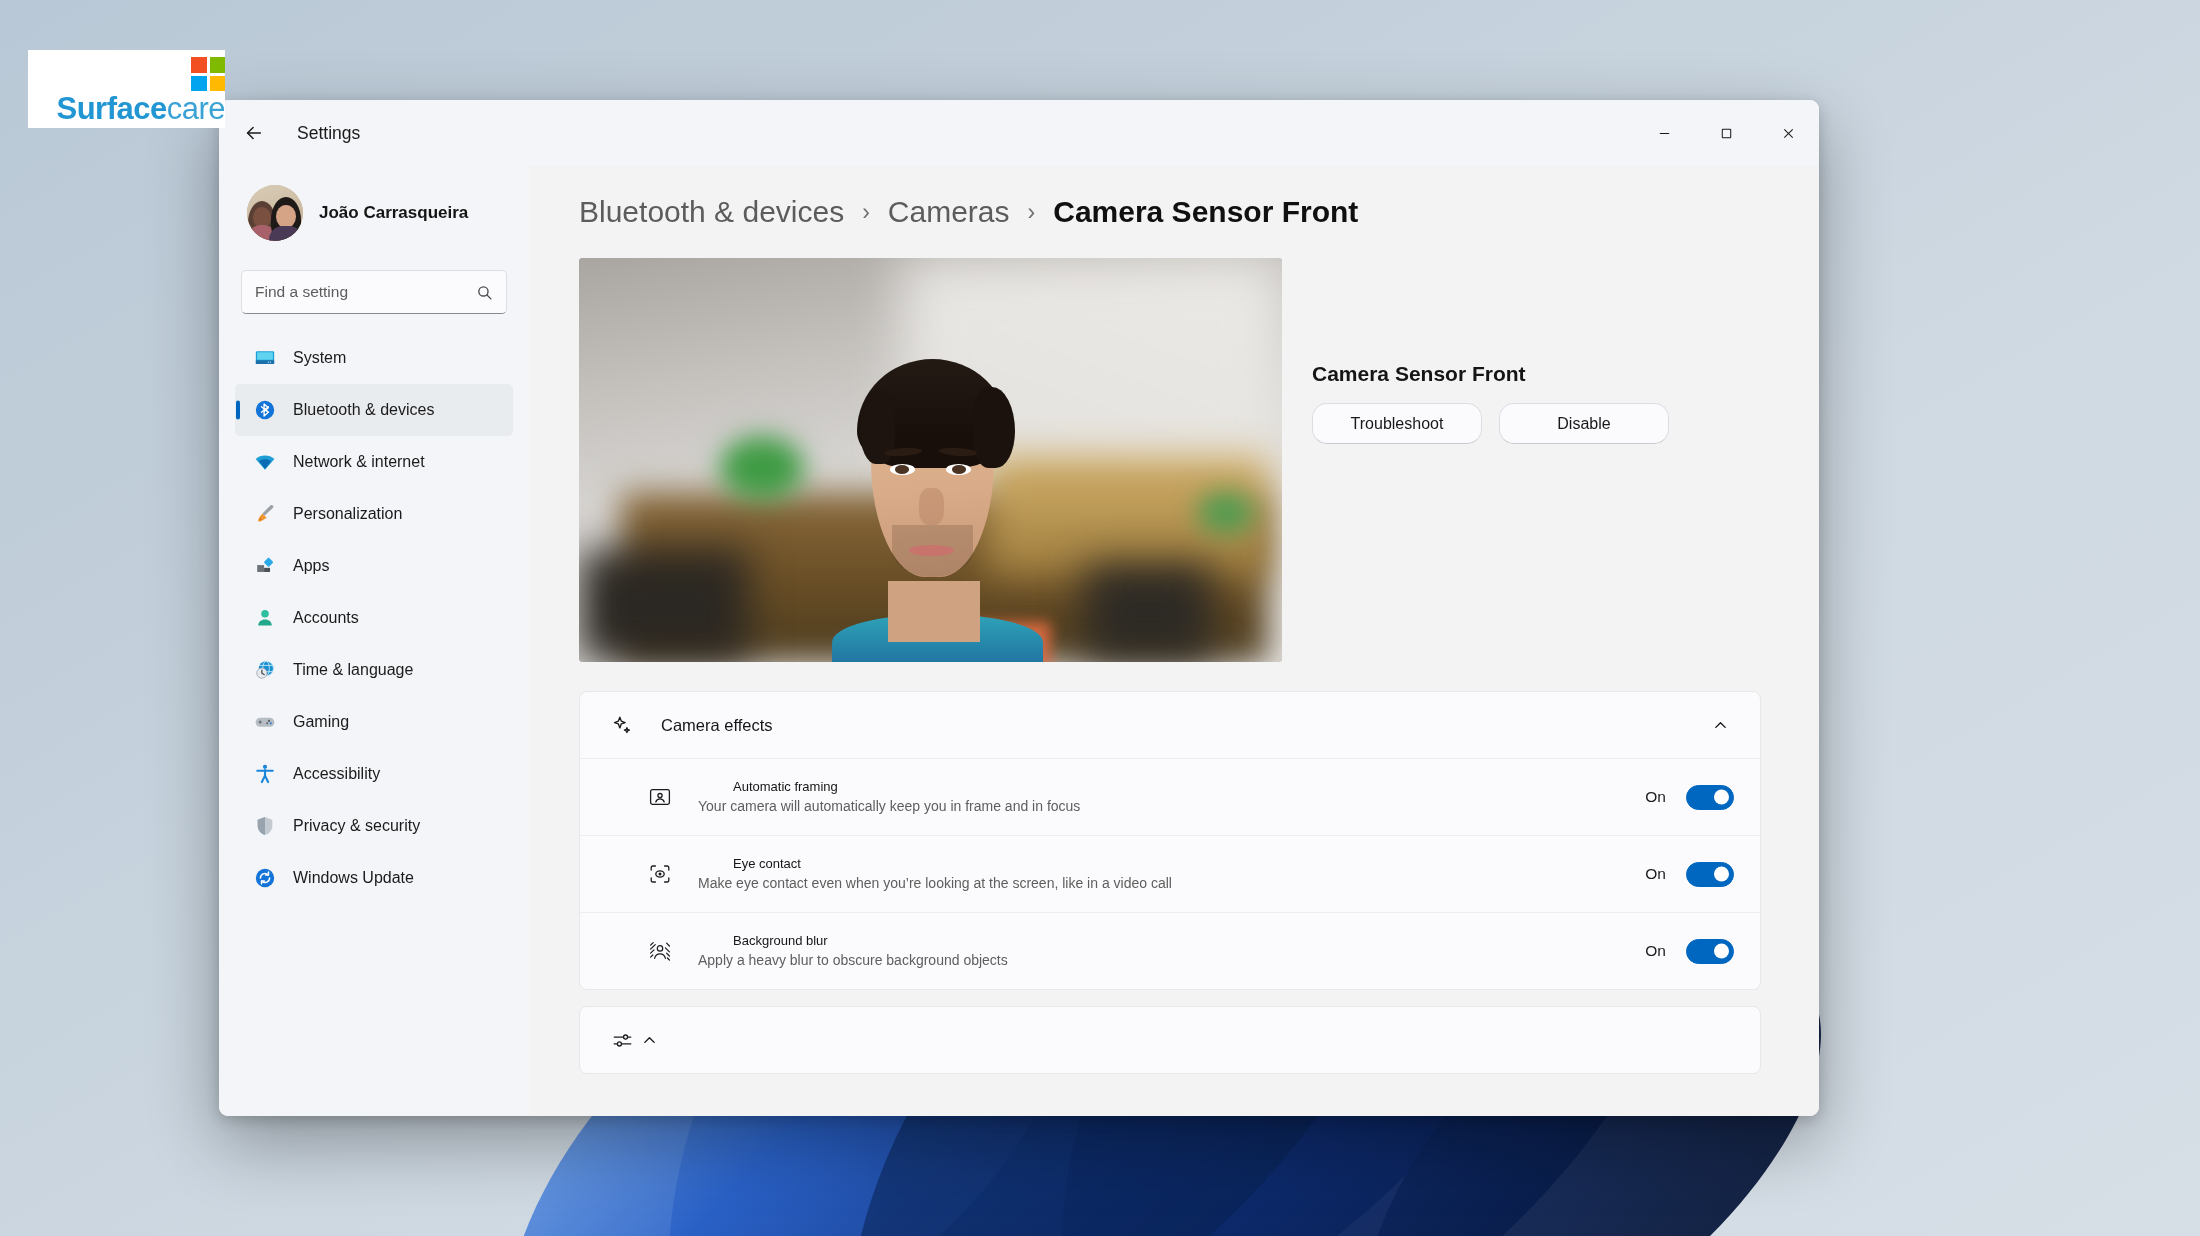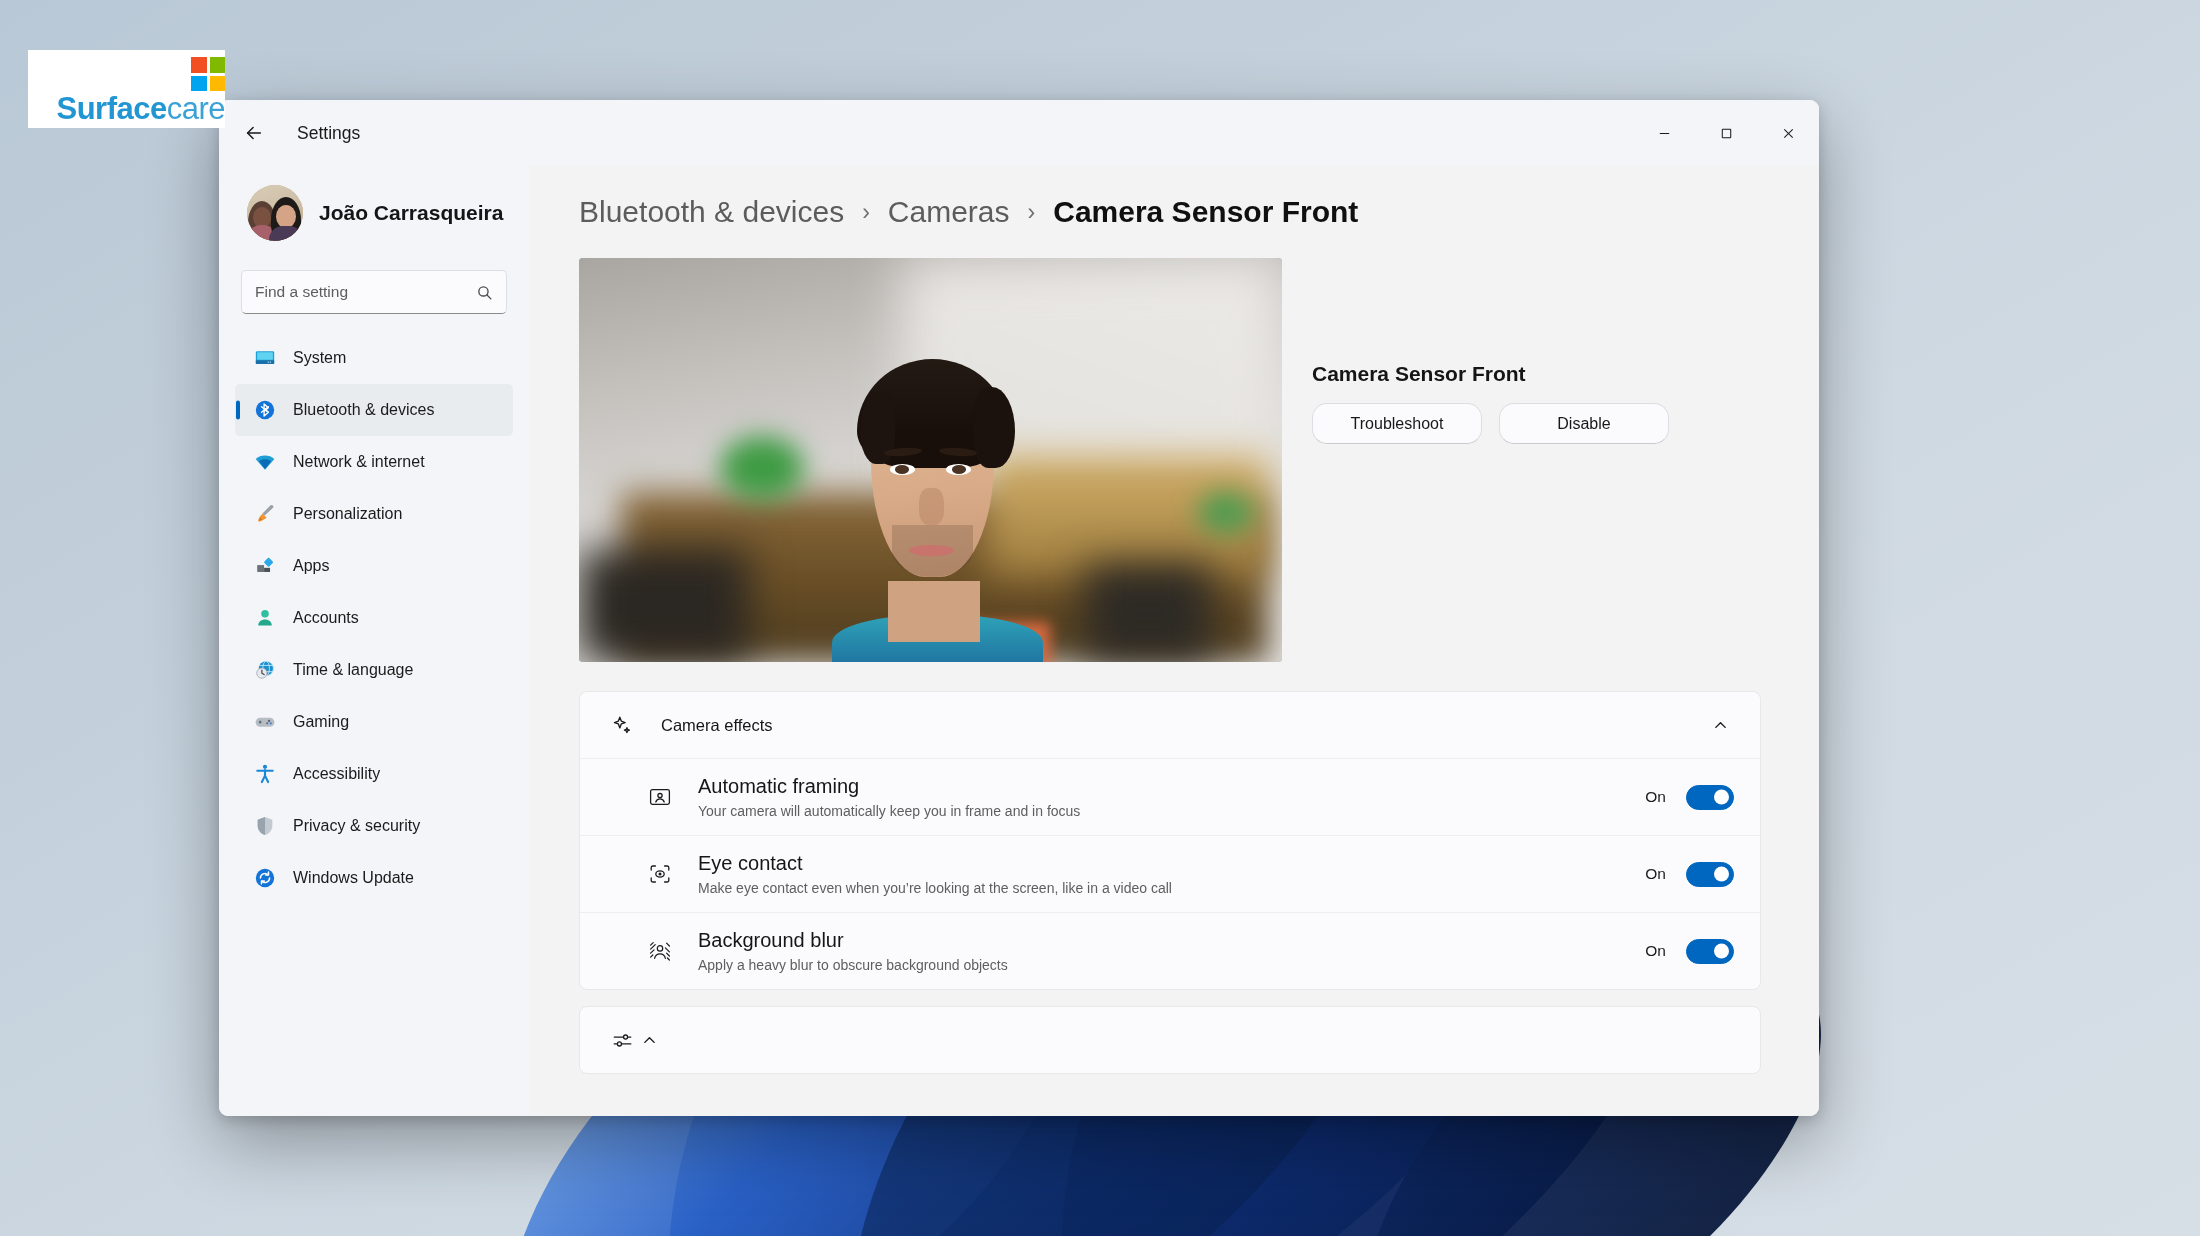--- a/index.html
+++ b/index.html
@@ -137,21 +137,21 @@
     flex: 0 0 56px;
   }
   #avatar .av-bg { position:absolute; inset:0; background: linear-gradient(160deg,#d9cdb8 0%,#cdbda4 50%,#b9a88e 100%); }
   #avatar .av-p1 { position:absolute; left:1px; top:16px; width:28px; height:44px; border-radius:50% 50% 40% 40%; background:#5a4034; }
   #avatar .av-p1f { position:absolute; left:6px; top:22px; width:18px; height:21px; border-radius:50%; background:#7a5140; }
   #avatar .av-p1b { position:absolute; left:0px; top:40px; width:30px; height:26px; border-radius:14px 14px 0 0; background:#a8616a; }
   #avatar .av-p2 { position:absolute; left:24px; top:12px; width:30px; height:46px; border-radius:50% 50% 40% 40%; background:#1e1a18; }
   #avatar .av-p2f { position:absolute; left:29px; top:20px; width:20px; height:23px; border-radius:50%; background:#d5a386; }
   #avatar .av-p2b { position:absolute; left:22px; top:41px; width:34px; height:26px; border-radius:14px 14px 0 0; background:#4a3a55; }
   #user-name {
-    font-size: 21px;
+    font-size: 17px;
     font-weight: 700;
     color: #151515;
   }
 
   #search-wrap {
     margin: 18px 0 0 0;
     padding: 0 8px;
   }
   #search-box {
     height: 44px;
@@ -334,21 +334,21 @@
     align-items: center;
     padding: 0 26px 0 0;
     border-top: 1px solid #eeeef0;
   }
   .er-icon {
     width: 26px; flex: 0 0 26px;
     margin-left: 67px;
     display: flex; align-items: center; justify-content: center;
   }
   .er-text { margin-left: 25px; flex: 1; min-width: 0; }
-  .er-title { font-size: 20px; color: #161616; line-height: 1.35; }
+  .er-title { font-size: 13px; color: #161616; line-height: 1.35; margin-left: 35px; }
   .er-desc { font-size: 14px; color: #5e5e5e; line-height: 1.4; margin-top: 2px; }
   .er-right { display: flex; align-items: center; gap: 20px; }
   .er-state { font-size: 15.5px; color: #1b1b1b; }
   .toggle {
     width: 48px; height: 25px;
     border-radius: 13px;
     background: #0067c0;
     position: relative;
     cursor: pointer;
     border: 1px solid #0067c0;

